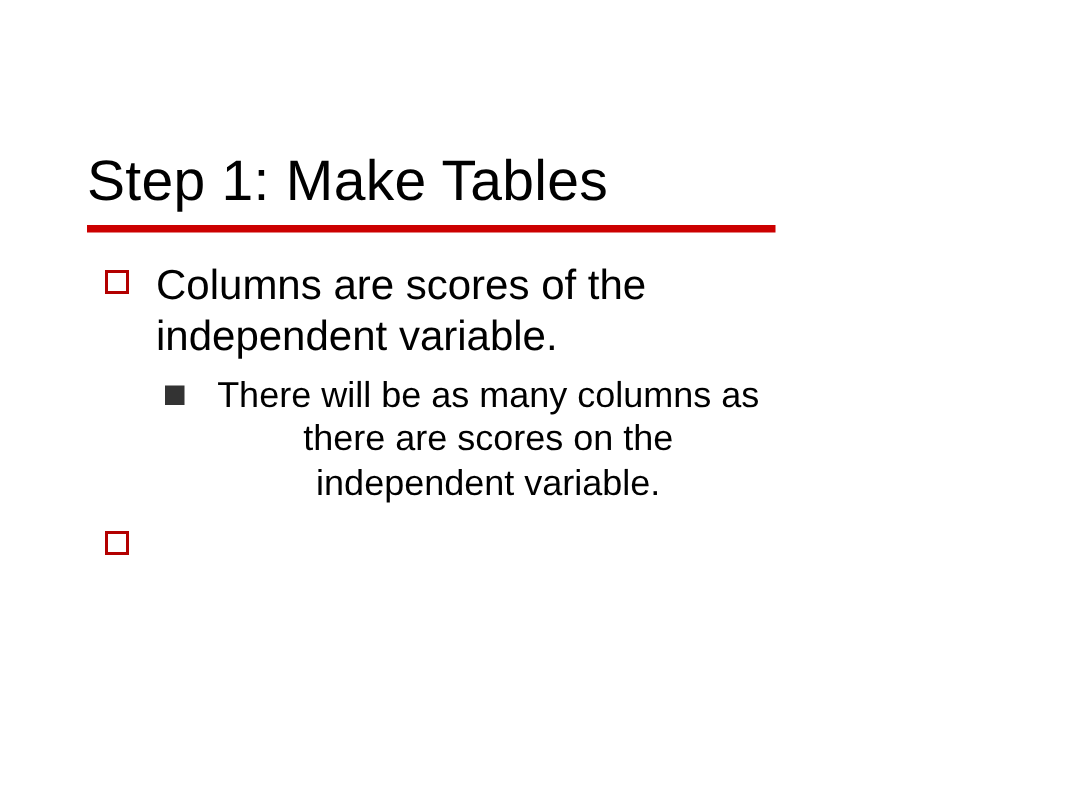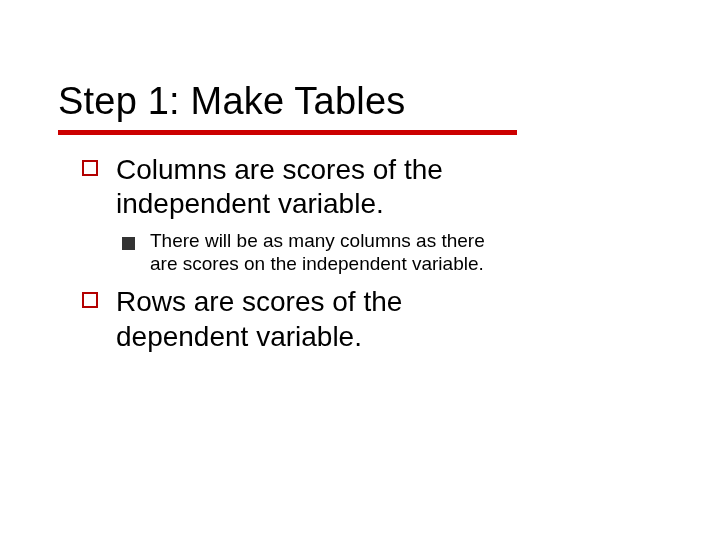--- a/index.html
+++ b/index.html
@@ -10,38 +10,38 @@
     background: #ffffff;
     font-family: Verdana, Geneva, sans-serif;
     color: #000;
     overflow: hidden;
   }
   .slide {
     position: relative;
     width: 575px;
     height: 540px;
     box-sizing: border-box;
-    padding: 80px 58px 0 58px;
+    padding: 100px 58px 0 58px;
   }
   .title {
     font-size: 38px;
     font-weight: 400;
     letter-spacing: 0.2px;
     margin: 0 0 6px 0;
     line-height: 1.15;
   }
   .title-rule {
     height: 5px;
     background: #cc0000;
     width: 100%;
     margin-bottom: 18px;
   }
   ul.bullets {
     list-style: none;
-    margin: 16px;
+    margin: 4px;
     padding: 0 0 0 0;
   }
   ul.bullets > li {
     position: relative;
     font-size: 28px;
     line-height: 1.22;
     padding-left: 42px;
     margin: 6px 0 6px 0;
   }
   ul.bullets > li::before {
@@ -55,24 +55,25 @@
     box-sizing: border-box;
     background: transparent;
   }
   ul.sub {
     list-style: none;
     margin: 8px 0 10px 0;
     padding: 0;
   }
   ul.sub > li {
     position: relative;
-    font-size: 19px;
+    font-size: 24px;
     line-height: 1.22;
     padding-left: 34px;
     margin: 4px 0 6px 0;
+    text-align: center;
   }
   ul.sub > li::before {
     content: "";
     position: absolute;
     left: 6px;
     top: 8px;
     width: 13px;
     height: 13px;
     background: #333333;
   }
@@ -87,16 +88,15 @@
   <ul class="bullets">
     <li>
       <span>Columns are scores of the independent variable.</span>
       <ul class="sub">
         <li>
           <span>There will be as many columns as there are scores on the independent variable.</span>
         </li>
       </ul>
     </li>
     <li>
-      <span>Rows are scores of the dependent variable.</span>
     </li>
   </ul>
 </div>
 
 </body></html>

